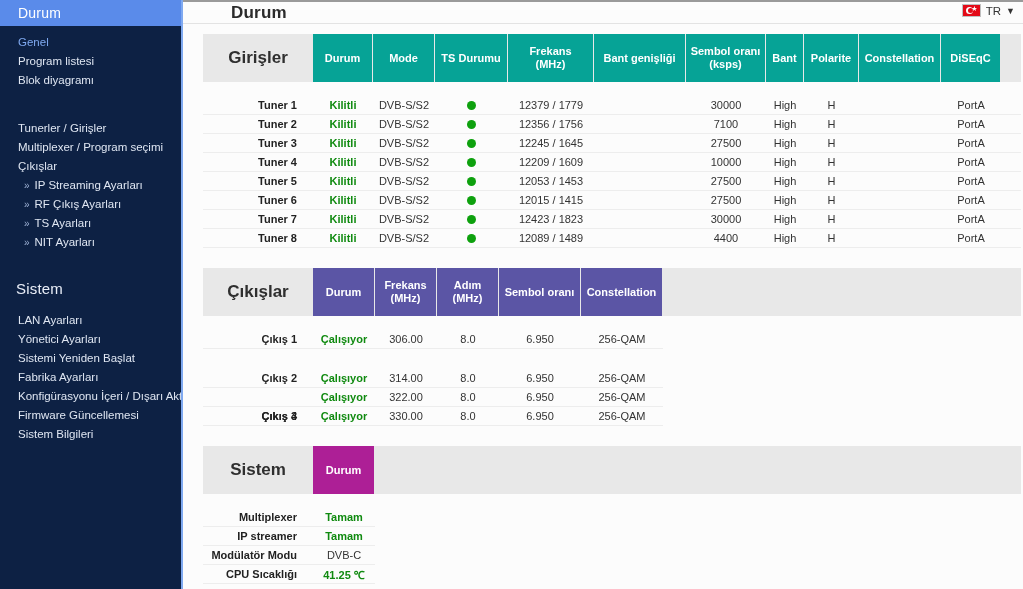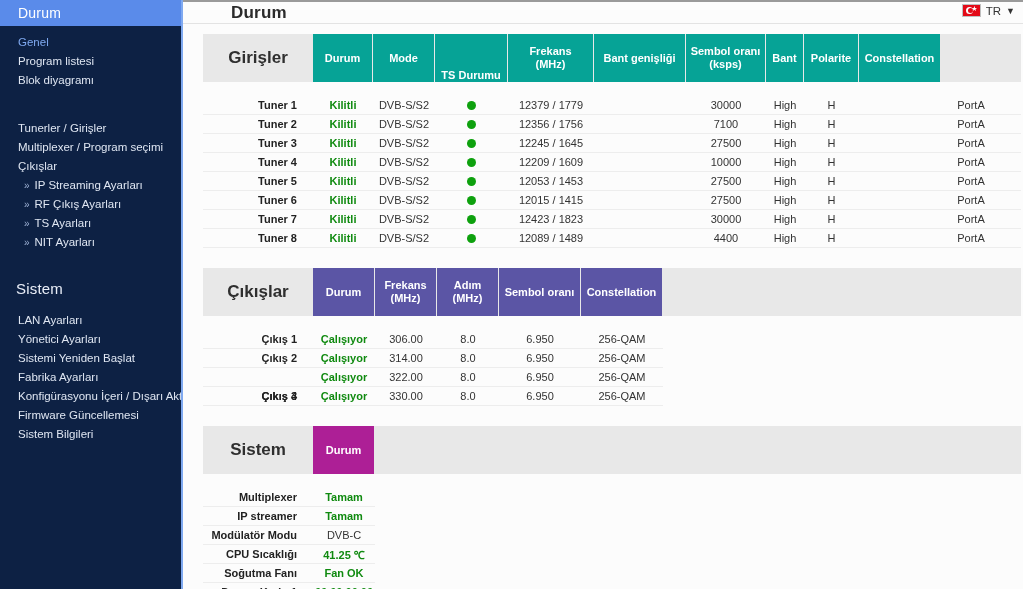--- a/index.html
+++ b/index.html
@@ -299,40 +299,43 @@
 
     <section class="section">
       <div class="hdr-row" id="inputs-header">
           <div class="hdr-title" style="width: 110px;">Girişler</div>
           <div class="hdr-cell teal" style="width: 60px;">
             <span>Durum</span>
           </div>
           <div class="hdr-cell teal" style="width: 62px;">
             <span>Mode</span>
           </div>
-          <div class="hdr-cell teal" style="width: 73px; align-items: flex-end;">
+          <div class="hdr-cell teal" style="width: 73px;">
             <span>TS Durumu</span>
           </div>
           <div class="hdr-cell teal" style="width: 86px;">
             <div><span>Frekans</span><br><span>(MHz)</span></div>
           </div>
           <div class="hdr-cell teal" style="width: 92px;">
             <span>Bant genişliği</span>
           </div>
           <div class="hdr-cell teal" style="width: 80px;">
             <div><span>Sembol oranı</span><br><span>(ksps)</span></div>
           </div>
           <div class="hdr-cell teal" style="width: 38px;">
             <span>Bant</span>
           </div>
           <div class="hdr-cell teal" style="width: 55px;">
             <span>Polarite</span>
           </div>
           <div class="hdr-cell teal" style="width: 82px;">
             <span>Constellation</span>
+          </div>
+          <div class="hdr-cell teal" style="width: 60px;">
+            <span>DiSEqC</span>
           </div>
           <div class="hdr-filler"></div>
         </div>
       <div class="spacer-14"></div>
       <div id="inputs-body">
           <div class="body-row">
             <div class="cell rowlabel" style="width: 110px;">Tuner 1</div>
             <div class="cell green" style="width: 60px;">Kilitli</div>
             <div class="cell" style="width: 62px;">DVB-S/S2</div>
             <div class="cell" style="width: 73px;">
@@ -479,21 +482,21 @@
       <div class="spacer-14"></div>
       <div id="outputs-body">
           <div class="body-row" style="width: 460px;">
             <div class="cell rowlabel" style="width: 110px; text-align: right;">Çıkış 1</div>
             <div class="cell green" style="width: 62px;">Çalışıyor</div>
             <div class="cell" style="width: 62px;">306.00</div>
             <div class="cell" style="width: 62px;">8.0</div>
             <div class="cell" style="width: 82px;">6.950</div>
             <div class="cell" style="width: 82px;">256-QAM</div>
           </div>
-          <div class="body-row" style="width: 460px;">
+          <div class="body-row" style="width: 460px; margin-top: 20px;">
             <div class="cell rowlabel" style="width: 110px;">Çıkış 2</div>
             <div class="cell green" style="width: 62px;">Çalışıyor</div>
             <div class="cell" style="width: 62px;">314.00</div>
             <div class="cell" style="width: 62px;">8.0</div>
             <div class="cell" style="width: 82px;">6.950</div>
             <div class="cell" style="width: 82px;">256-QAM</div>
           </div>
           <div class="body-row" style="width: 460px;">
             <div class="cell rowlabel" style="width: 110px; margin-top: 37px;">Çıkış 3</div>
             <div class="cell green" style="width: 62px;">Çalışıyor</div>

